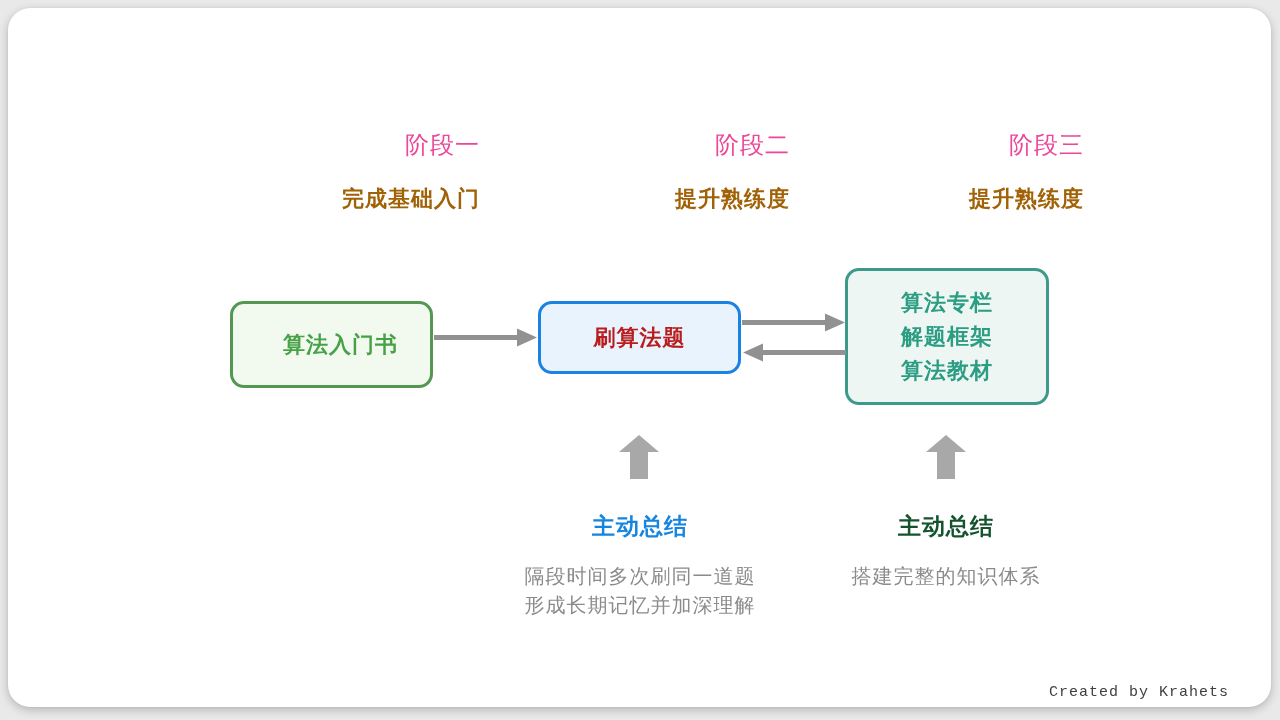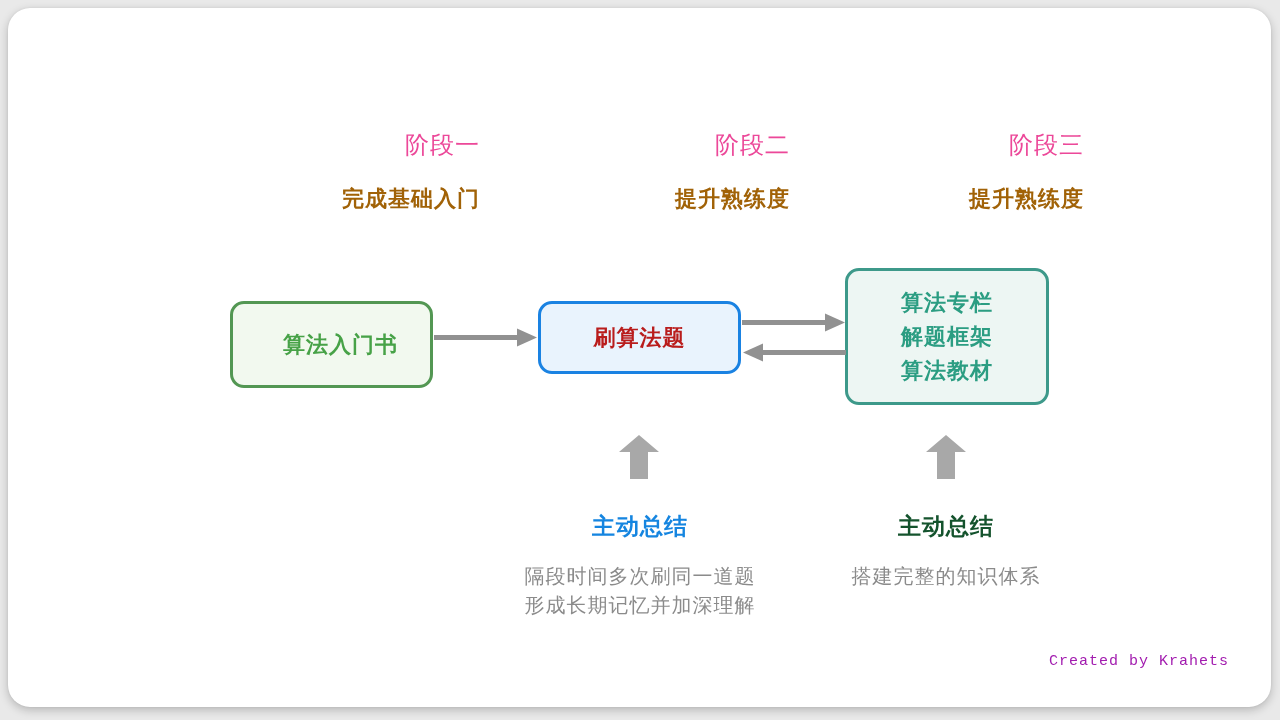--- a/index.html
+++ b/index.html
@@ -62,24 +62,24 @@
   .note-desc {
     margin-top: 20px;
     font-size: 20px;
     line-height: 29px;
     color: #8b8b8b;
     letter-spacing: 1px;
   }
 
   .credit {
     position: absolute;
-    right: 42px; top: 645px;
+    right: 42px; top: 676px;
     font-family: "Liberation Mono", "DejaVu Sans Mono", monospace;
     font-size: 15px;
-    color: #a21caf;
+    color: #404040;
     letter-spacing: 1px;
   }
 
   svg { display: block; }
 </style>
 </head>
 <body>
 
 <div class="card">
 

